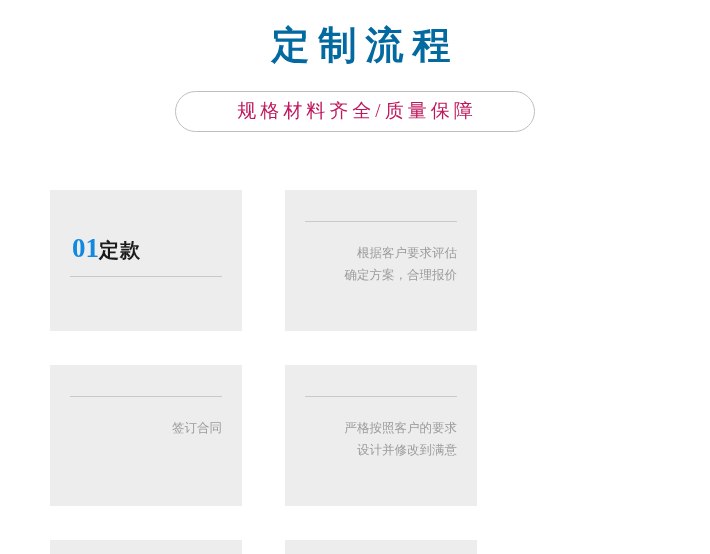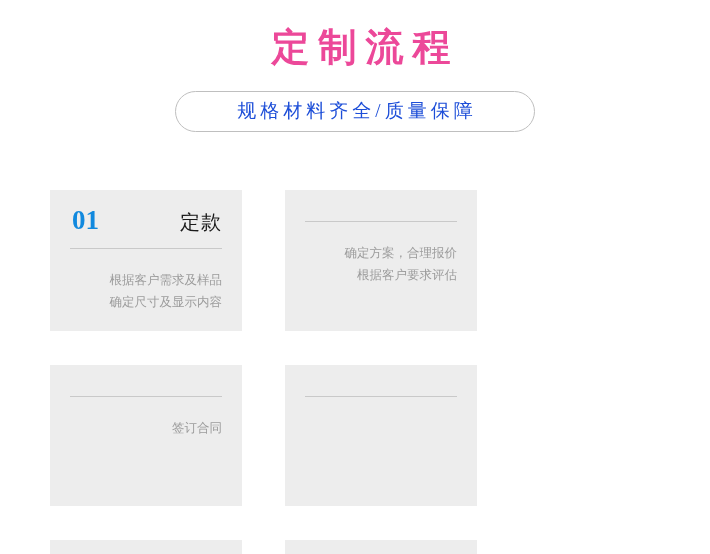--- a/index.html
+++ b/index.html
@@ -23,24 +23,24 @@
   }
 
   
   .header {
     width: 100%;
     text-align: center;
     padding-top: 26px;
   }
 
   .main-title {
-    font-family: Liberation Sans, sans-serif;
+    font-family: Liberation Mono, monospace;
     font-size: 38px;
     font-weight: bold;
-    color: #ec4899;
+    color: #0369a1;
     letter-spacing: 9px;
     line-height: 1.15;
     margin: 0;
     padding-left: 21px;
   }
 
   .subtitle-wrap {
     margin-top: 21px;
     display: flex;
     justify-content: center;
@@ -53,21 +53,21 @@
     border-radius: 21px;
     box-sizing: border-box;
     display: flex;
     align-items: center;
     justify-content: center;
   }
 
   .subtitle-text {
     font-family: Liberation Serif, serif;
     font-size: 19px;
-    color: #1d4ed8;
+    color: #be185d;
     letter-spacing: 4px;
     padding-left: 4px;
     white-space: nowrap;
   }
 
   
   .grid {
     position: absolute;
     left: 50px;
     top: 190px;
@@ -83,36 +83,36 @@
     background: #ededed;
     box-sizing: border-box;
     padding: 17px 18px 0 18px;
     display: flex;
     flex-direction: column;
   }
 
   .card-head {
     display: flex;
     align-items: baseline;
-    justify-content: space-between;
     padding: 0 2px 0 4px;
+    margin-top: 28px;
   }
 
   .card-num {
     font-family: "Liberation Serif", "DejaVu Serif", serif;
     font-size: 27px;
     font-weight: bold;
     color: #1189de;
     line-height: 1;
   }
 
   .card-title {
     font-family: "DejaVu Sans", "Liberation Sans", sans-serif;
     font-size: 20px;
-    font-weight: normal;
+    font-weight: bold;
     color: #1a1a1a;
     letter-spacing: 1px;
     line-height: 1;
   }
 
   .card-divider {
     height: 1px;
     background: #c9c9c9;
     margin: 14px 2px 0 2px;
   }
@@ -147,43 +147,43 @@
   </div>
 
   <div class="grid">
 
     <div class="card">
       <div class="card-head">
         <span class="card-num">01</span>
         <span class="card-title">定款</span>
       </div>
       <div class="card-divider"></div>
-      <div class="card-desc">
-        <span class="line">根据客户需求及样品</span>
-        <span class="line">确定尺寸及显示内容</span>
-      </div>
     </div>
 
     <div class="card">
       <div class="card-divider"></div>
       <div class="card-desc">
+        <span class="line">根据客户要求评估</span>
         <span class="line">确定方案，合理报价</span>
-        <span class="line">根据客户要求评估</span>
       </div>
     </div>
 
     <div class="card">
       <div class="card-divider"></div>
       <div class="card-desc">
         <span class="line">签订合同</span>
       </div>
     </div>
 
     <div class="card">
       <div class="card-divider"></div>
+      <div class="card-desc">
+        <span class="line">严格按照客户的要求</span>
+        <span class="line">设计并修改到满意</span>
+      </div>
     </div>
 
     <div class="card">
       
       
       
     </div>
 
     <div class="card">
       

